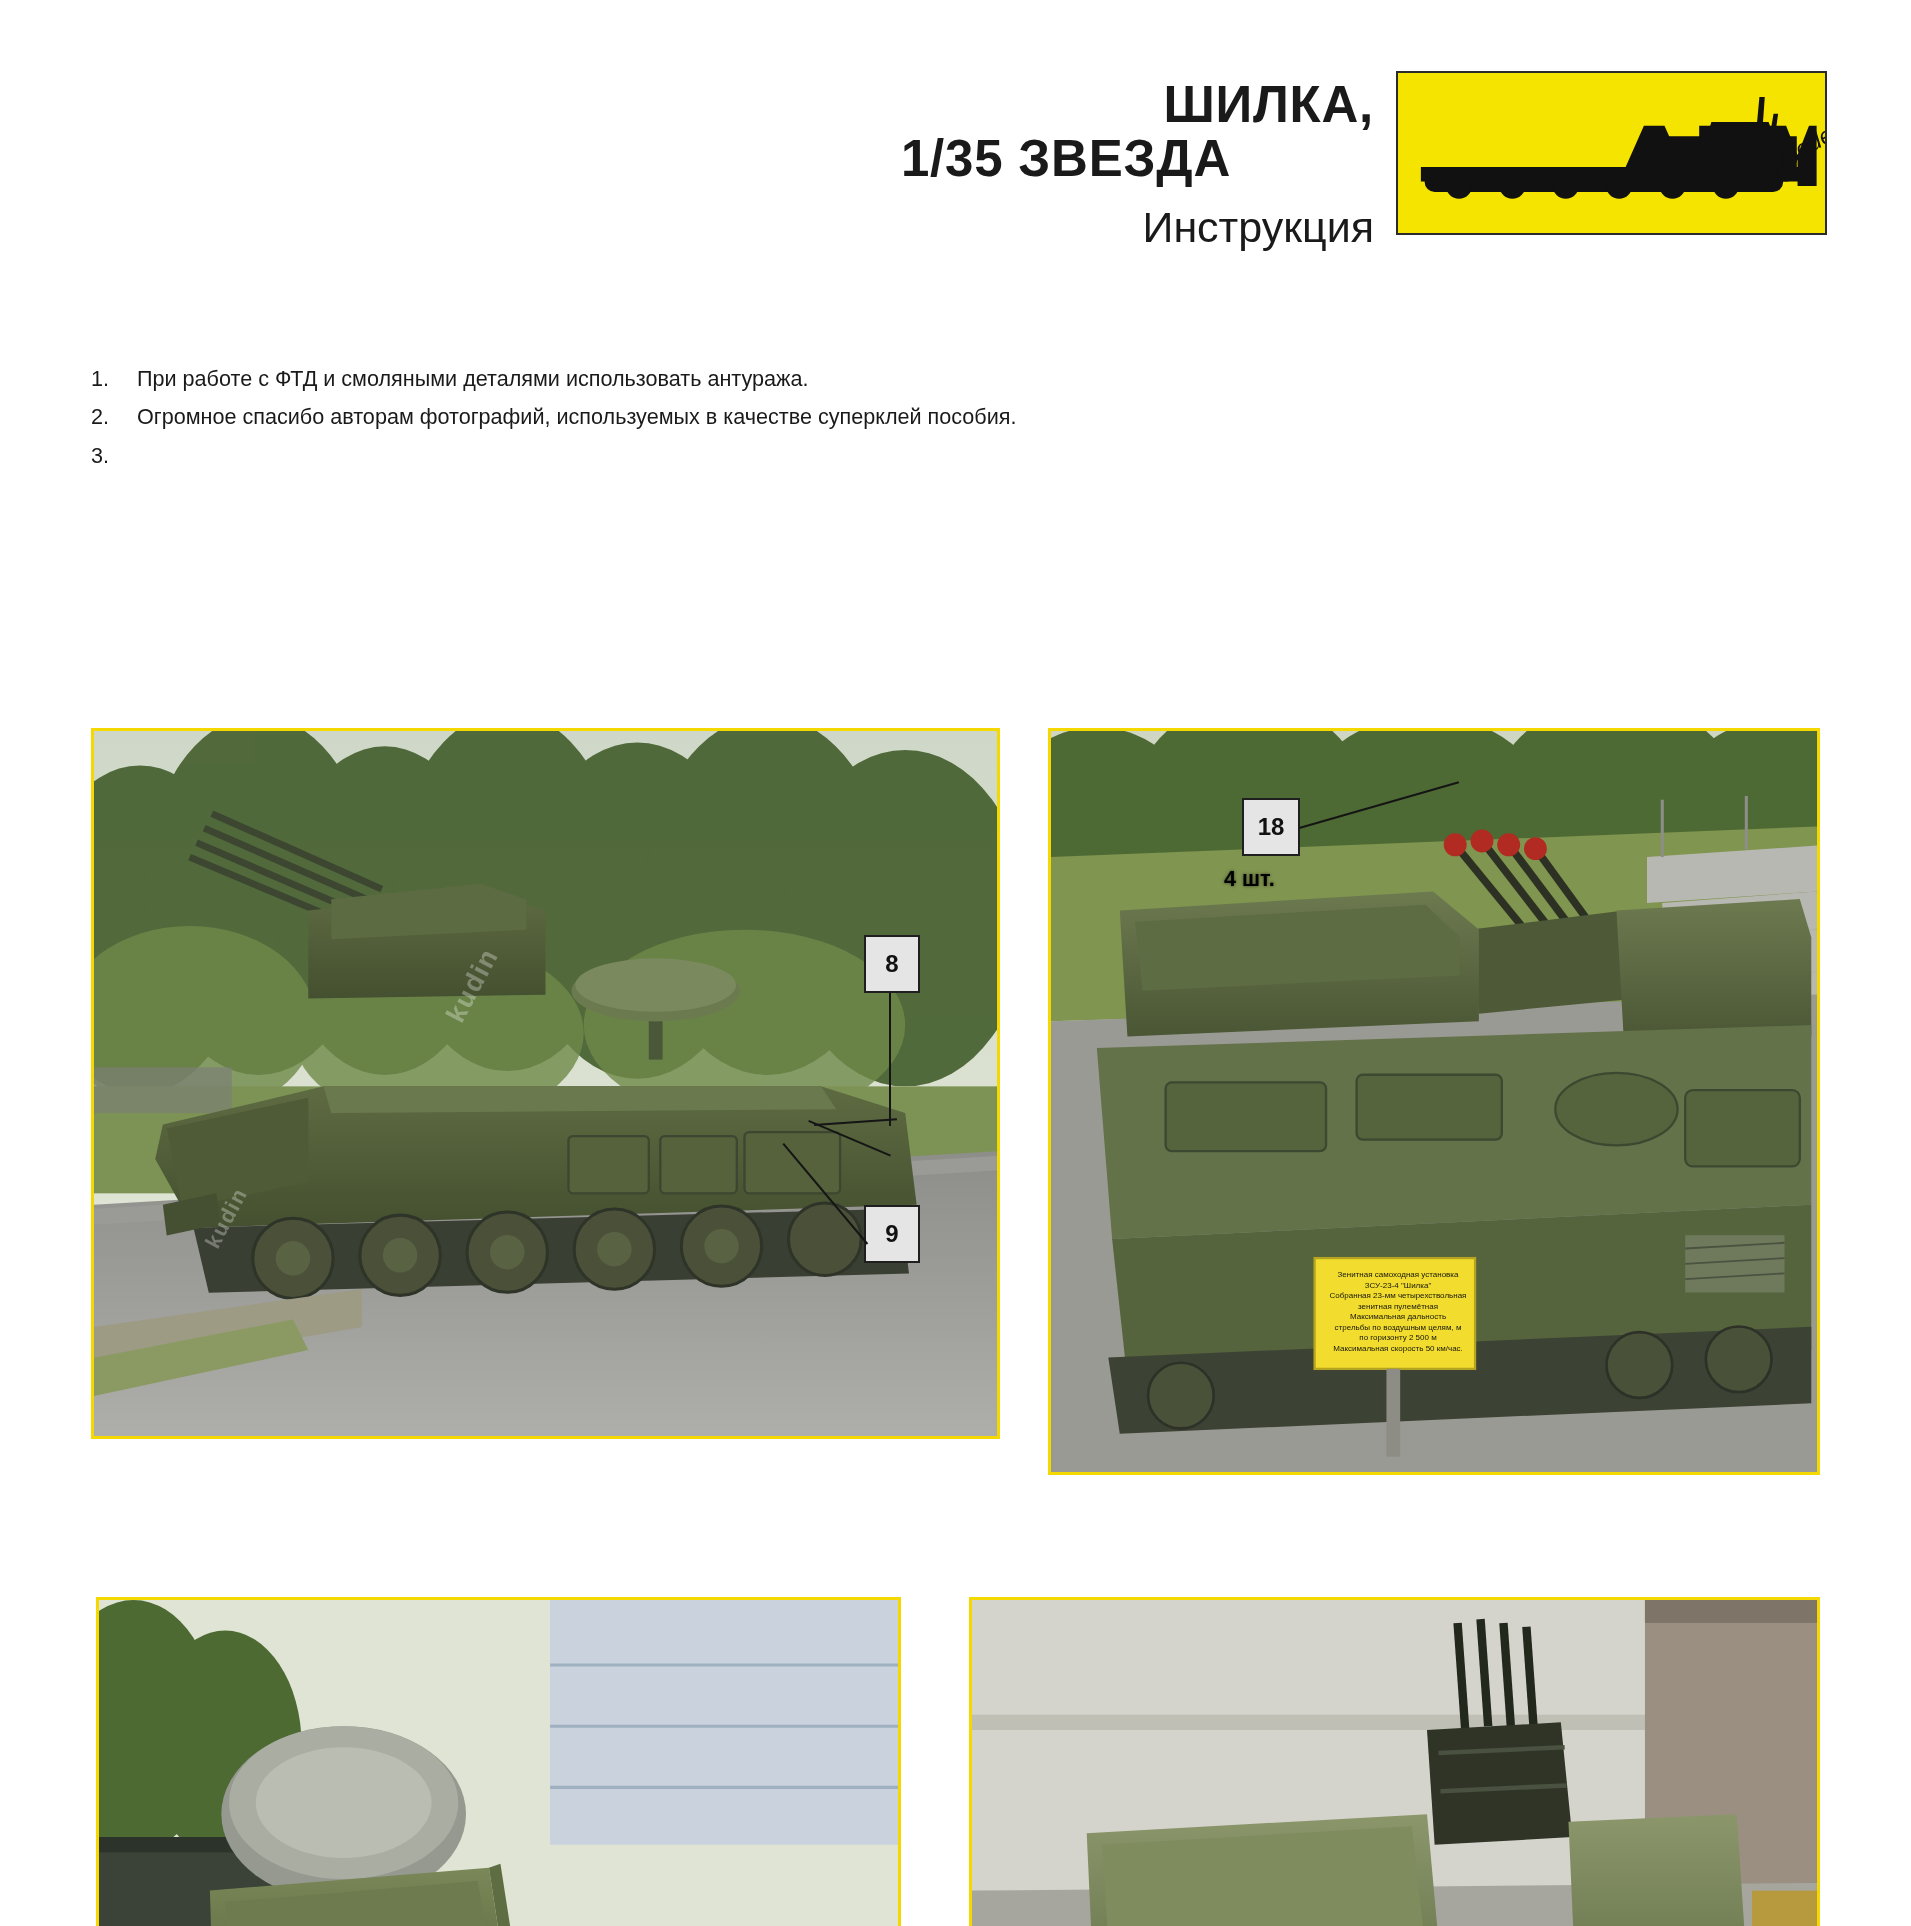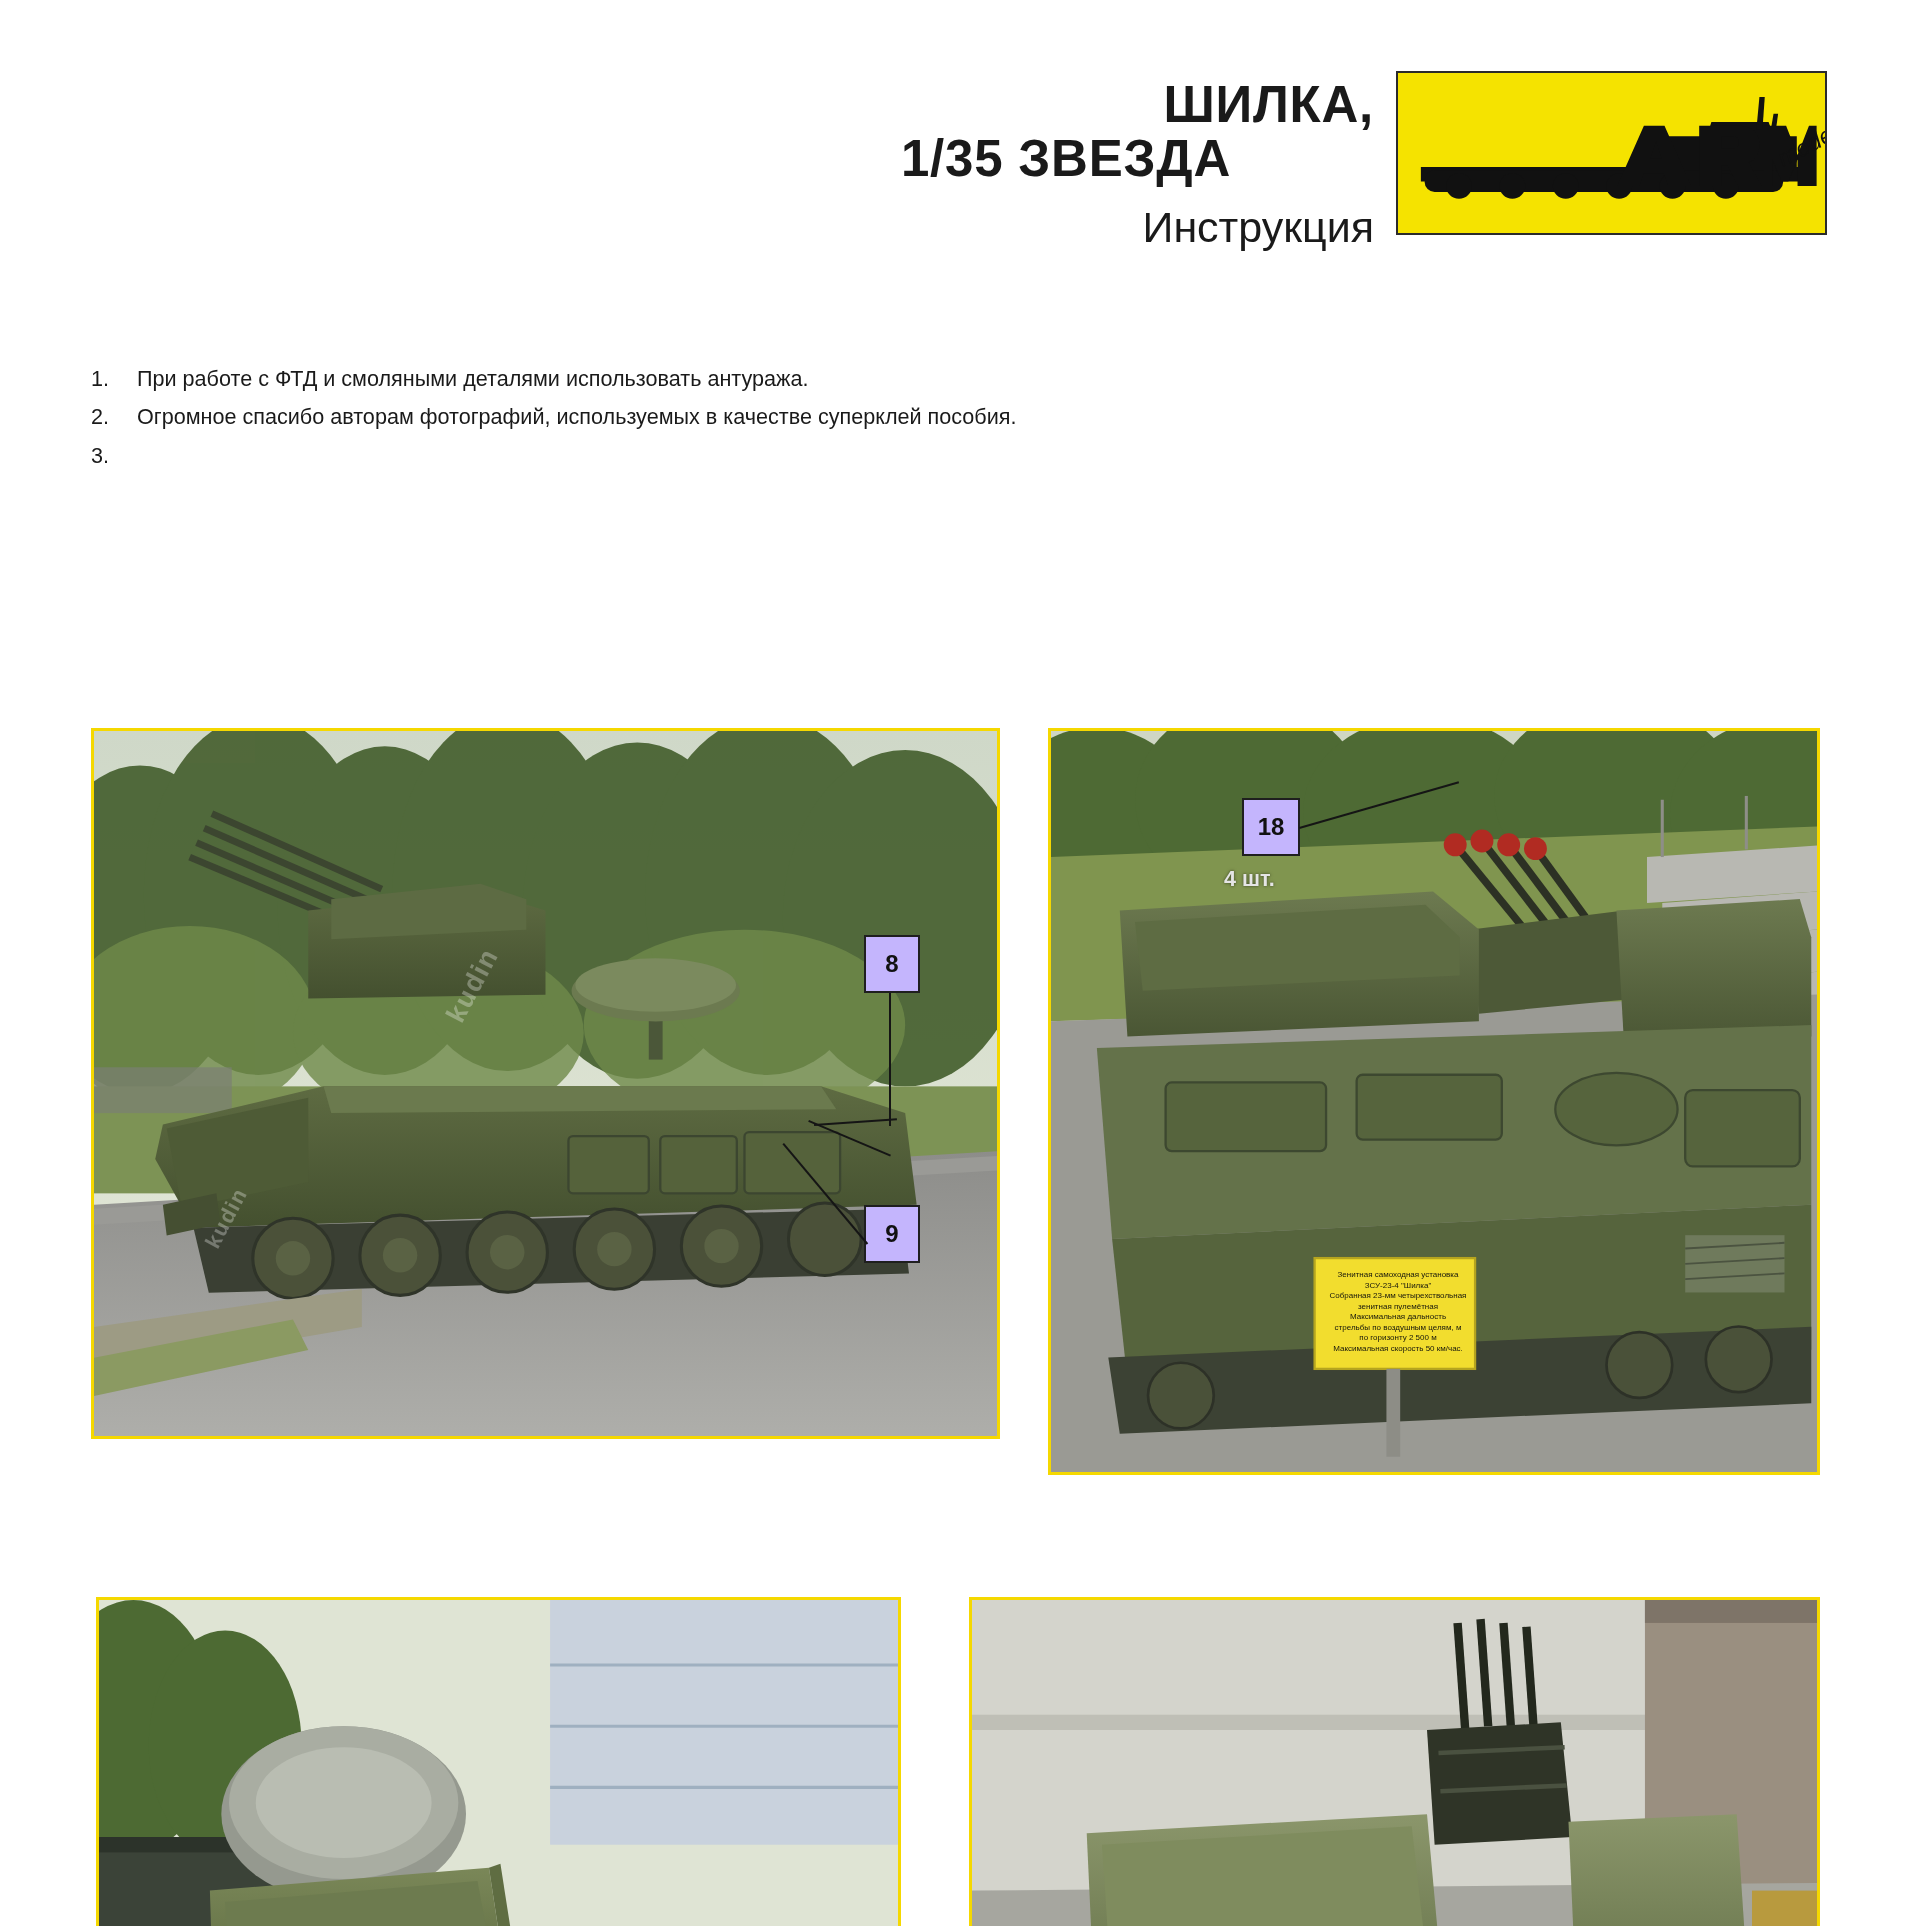--- a/index.html
+++ b/index.html
@@ -104,42 +104,42 @@
     border: 3.5px solid #f5d800;
     box-sizing: border-box;
     overflow: hidden;
     background: #5c6c4a;
   }
   .photo svg { display: block; width: 100%; height: 100%; }
 
   
   .callout {
     position: absolute;
-    background: #c4b5fd;
+    background: #e5e5e5;
     border: 2.3px solid #1f1f1f;
     box-sizing: border-box;
     color: #111;
     font-weight: bold;
     display: flex;
     align-items: center;
     justify-content: center;
     line-height: 1;
   }
   .callout.big { font-size: 24px; }
 
   .leader {
     position: absolute;
     background: #151515;
     transform-origin: 0 0;
     height: 1.9px;
   }
 
   .overlay-text {
     position: absolute;
-    color: #e5e5e5;
+    color: #000000;
     font-weight: bold;
     font-size: 21.6px;
     text-shadow: 0 0 3.1px rgba(0,0,0,0.6);
   }
 
   .watermark {
     position: absolute;
     color: rgba(255,255,255,0.30);
     font-size: 27px;
     font-weight: bold;

